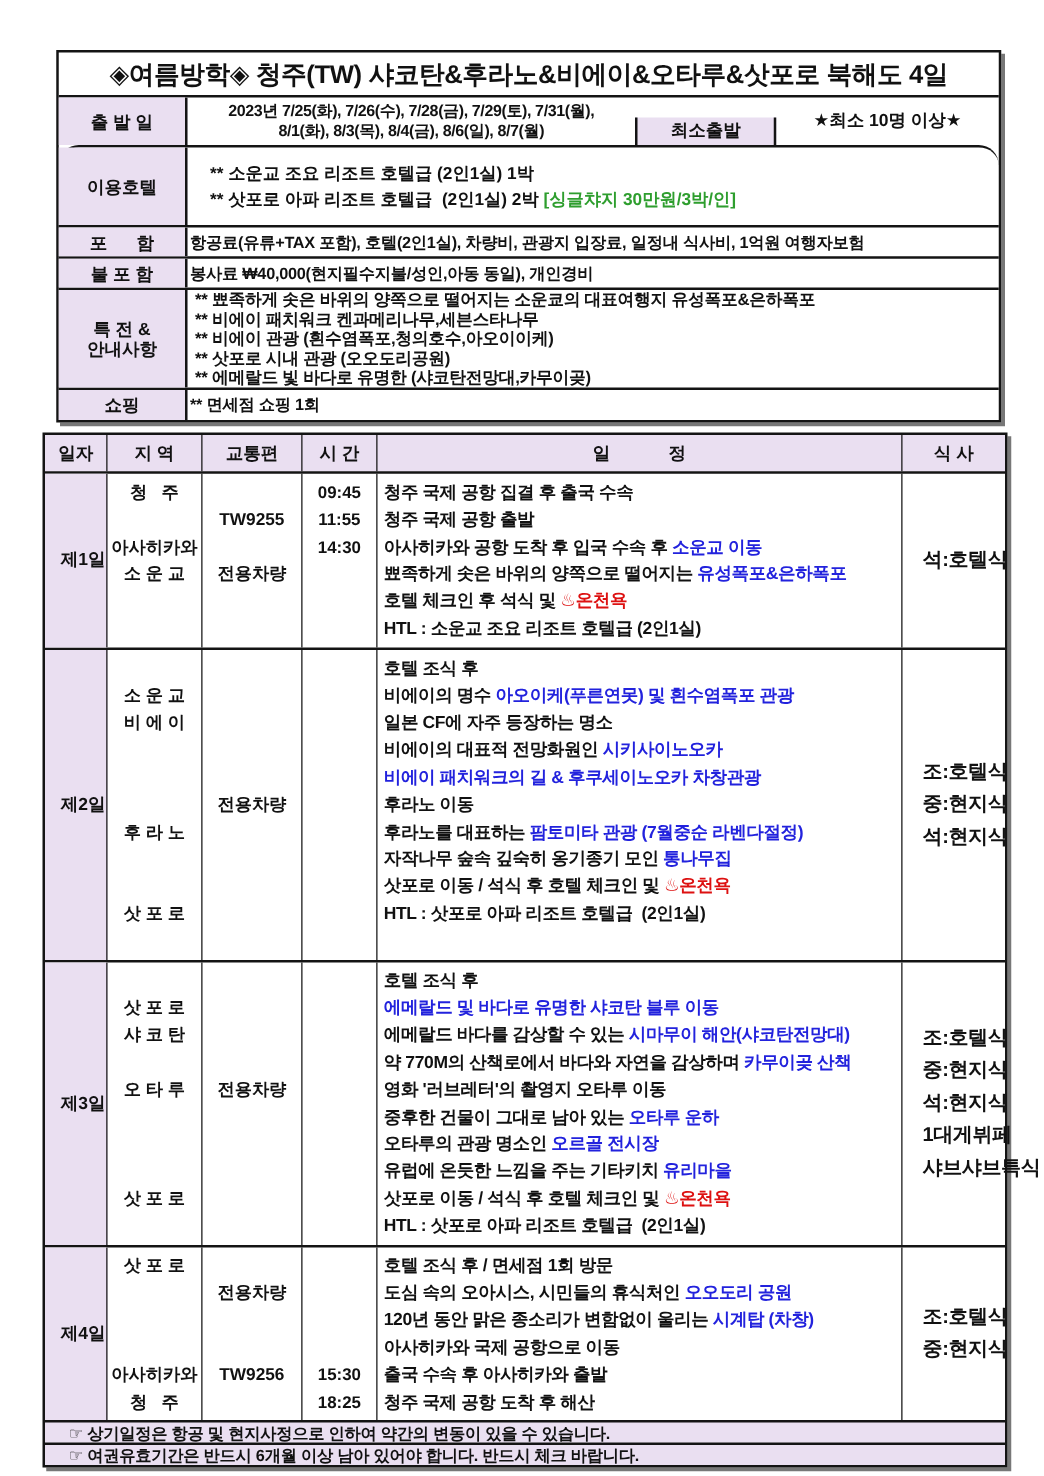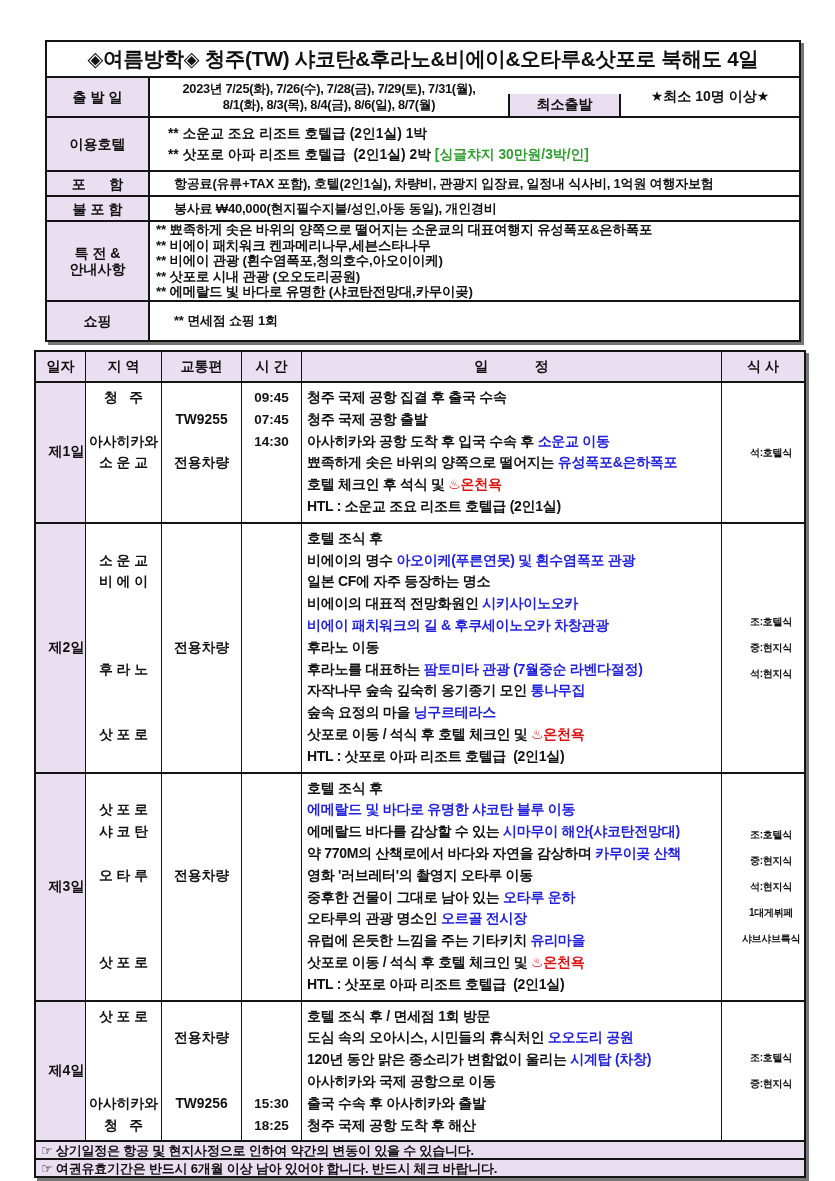--- a/index.html
+++ b/index.html
@@ -28,30 +28,30 @@
   .i-label{background:var(--lav);border-right:2px solid var(--bd);
     display:flex;flex-direction:column;align-items:center;justify-content:center;
     text-align:left;font-size:14px;white-space:pre;line-height:16px;}
   .row-dep{height:40px;}
   .dep-grid{display:grid;grid-template-columns:1fr 113px 178px;}
   .dep-dates{display:flex;flex-direction:column;align-items:center;justify-content:center;
     font-size:12.8px;letter-spacing:-0.3px;white-space:pre;line-height:16.5px;}
   .dep-min-label{background:var(--lav);border-left:2px solid var(--bd);border-right:2px solid var(--bd);
     display:flex;align-items:center;justify-content:center;font-size:14px;margin-top:16px;}
   .dep-min-value{display:flex;align-items:center;justify-content:center;font-size:14px;white-space:pre;}
-  .row-hotel{height:54px;}
+  .row-hotel{height:64px;border-radius:16px;}
   .hotel-lines{display:flex;flex-direction:column;justify-content:center;padding-left:18px;}
   .hotel-lines .ln{line-height:21px;font-size:13.8px;white-space:pre;}
   .row-one{height:25px;}
-  .one-line{display:flex;align-items:center;padding-left:24px;font-size:13px;
+  .one-line{display:flex;align-items:center;padding-left:2px;font-size:13px;
     letter-spacing:-0.2px;white-space:pre;}
   .row-benefits{height:80px;}
   .benefit-lines{display:flex;flex-direction:column;justify-content:center;padding-left:6px;}
   .benefit-lines .ln{line-height:15.6px;font-size:13.4px;letter-spacing:-0.2px;white-space:pre;}
-  .row-shop{height:40px;}
+  .row-shop{height:26px;}
 
   
   .it-table{
     margin:8px 0 0 34px;width:772px;
     border:2px solid var(--bd);box-shadow:3px 3px 0 var(--shadow);
     background:#fff;
   }
   .it-header{display:grid;grid-template-columns:50px 76px 80px 60px 1fr 82px;
     height:29px;background:var(--lav);}
   .it-header .hc{display:flex;align-items:center;justify-content:center;
@@ -60,25 +60,25 @@
   .day-row{display:grid;grid-template-columns:50px 76px 80px 60px 1fr 82px;
     border-top:2px solid var(--bd);}
   .c{border-right:1px solid var(--bd);padding-left:12px;}
   .day-label-cell{background:var(--lav);display:flex;align-items:center;justify-content:center;
     font-size:14px;}
   .lines{padding:4px 0;}
   .line{height:21.8px;line-height:21.8px;white-space:pre;text-align:center;
     font-size:13.8px;overflow:hidden;}
   .time .line{font-size:13.5px;}
   .sched .line{text-align:left;padding-left:5px;font-size:14px;letter-spacing:-0.3px;}
-  .meals{display:flex;flex-direction:column;align-items:center;justify-content:center;
-    gap:11px;font-size:10px;letter-spacing:-0.3px;margin-left:16px;}
+  .meals{display:flex;flex-direction:column;justify-content:center;
+    gap:11px;font-size:16px;letter-spacing:-0.3px;margin-left:16px;}
   .meal{line-height:15px;white-space:pre;}
   .note{border-top:2px solid var(--bd);background:var(--lav);height:18px;line-height:17px;
-    font-size:13px;padding-left:5px;white-space:pre;letter-spacing:-0.2px;}
+    font-size:13px;padding-left:19px;white-space:pre;letter-spacing:-0.2px;}
 </style>
 </head>
 <body>
 
 <div>
 
   <div class="info-table">
     <div class="i-row first title-row">◈여름방학◈ 청주(TW) 샤코탄&amp;후라노&amp;비에이&amp;오타루&amp;삿포로 북해도 4일</div>
 
     <div class="i-row row-dep">
@@ -155,21 +155,21 @@
           <div class="c lines transport">
             <div class="line">&nbsp;</div>
             <div class="line">TW9255</div>
             <div class="line">&nbsp;</div>
             <div class="line">전용차량</div>
             <div class="line">&nbsp;</div>
             <div class="line">&nbsp;</div>
           </div>
           <div class="c lines time">
             <div class="line">09:45</div>
-            <div class="line">07:45</div>
+            <div class="line">11:55</div>
             <div class="line">14:30</div>
             <div class="line">&nbsp;</div>
             <div class="line">&nbsp;</div>
             <div class="line">&nbsp;</div>
           </div>
           <div class="c lines sched">
             <div class="line"><span>청주 국제 공항 집결 후 출국 수속</span></div>
             <div class="line"><span>청주 국제 공항 출발</span></div>
             <div class="line"><span>아사히카와 공항 도착 후 입국 수속 후 </span><span class="t-blue">소운교 이동</span></div>
             <div class="line"><span>뾰족하게 솟은 바위의 양쪽으로 떨어지는 </span><span class="t-blue">유성폭포&amp;은하폭포</span></div>
@@ -223,21 +223,20 @@
           </div>
           <div class="c lines sched">
             <div class="line"><span>호텔 조식 후</span></div>
             <div class="line"><span>비에이의 명수 </span><span class="t-blue">아오이케(푸른연못) 및 흰수염폭포 관광</span></div>
             <div class="line"><span>일본 CF에 자주 등장하는 명소</span></div>
             <div class="line"><span>비에이의 대표적 전망화원인 </span><span class="t-blue">시키사이노오카</span></div>
             <div class="line"><span class="t-blue">비에이 패치워크의 길 &amp; 후쿠세이노오카 차창관광</span></div>
             <div class="line"><span>후라노 이동</span></div>
             <div class="line"><span>후라노를 대표하는 </span><span class="t-blue">팜토미타 관광 (7월중순 라벤다절정)</span></div>
             <div class="line"><span>자작나무 숲속 깊숙히 옹기종기 모인 </span><span class="t-blue">통나무집</span></div>
-            <div class="line"><span>숲속 요정의 마을 </span><span class="t-blue">닝구르테라스</span></div>
             <div class="line"><span>삿포로 이동 / 석식 후 호텔 체크인 및 </span><span class="t-red">♨온천욕</span></div>
             <div class="line"><span>HTL : 삿포로 아파 리조트 호텔급  (2인1실)</span></div>
           </div>
           <div class="meals">
             <div class="meal">조:호텔식</div>
             <div class="meal">중:현지식</div>
             <div class="meal">석:현지식</div>
           </div>
         </div>
         <div class="day-row">

